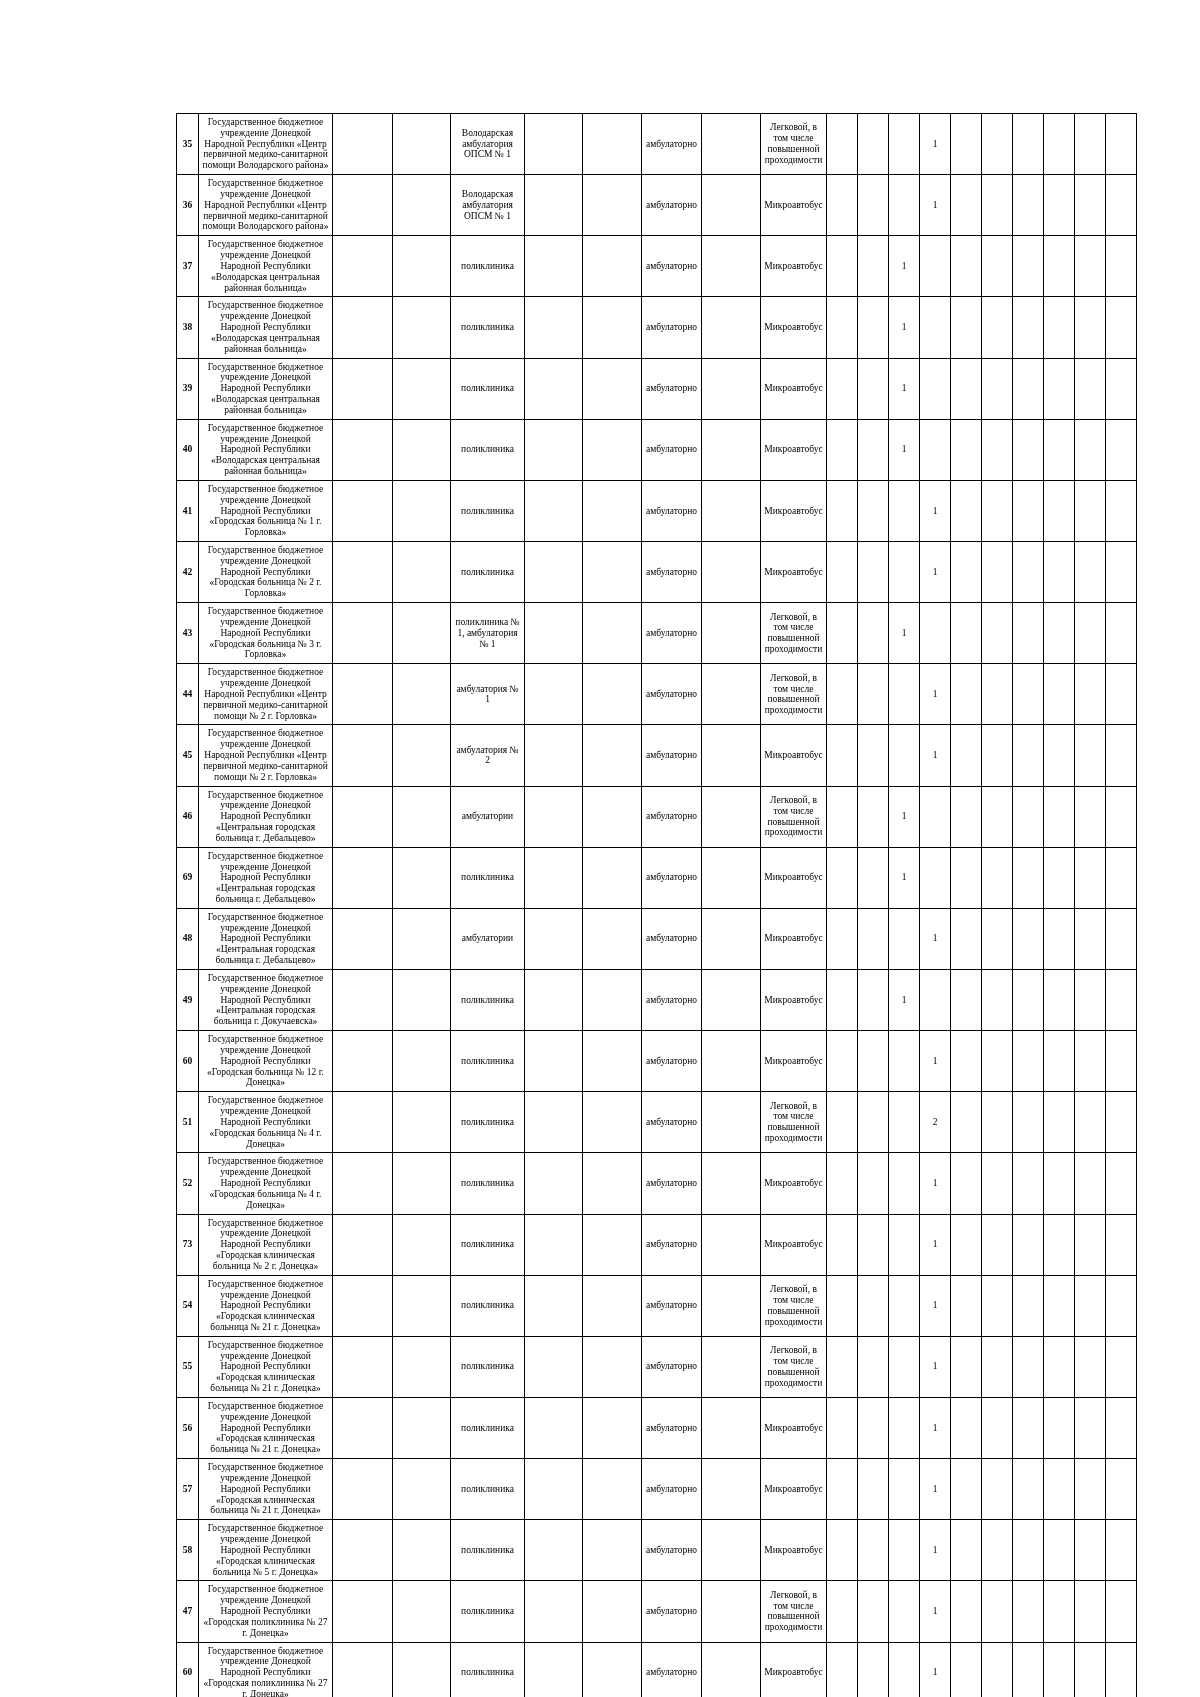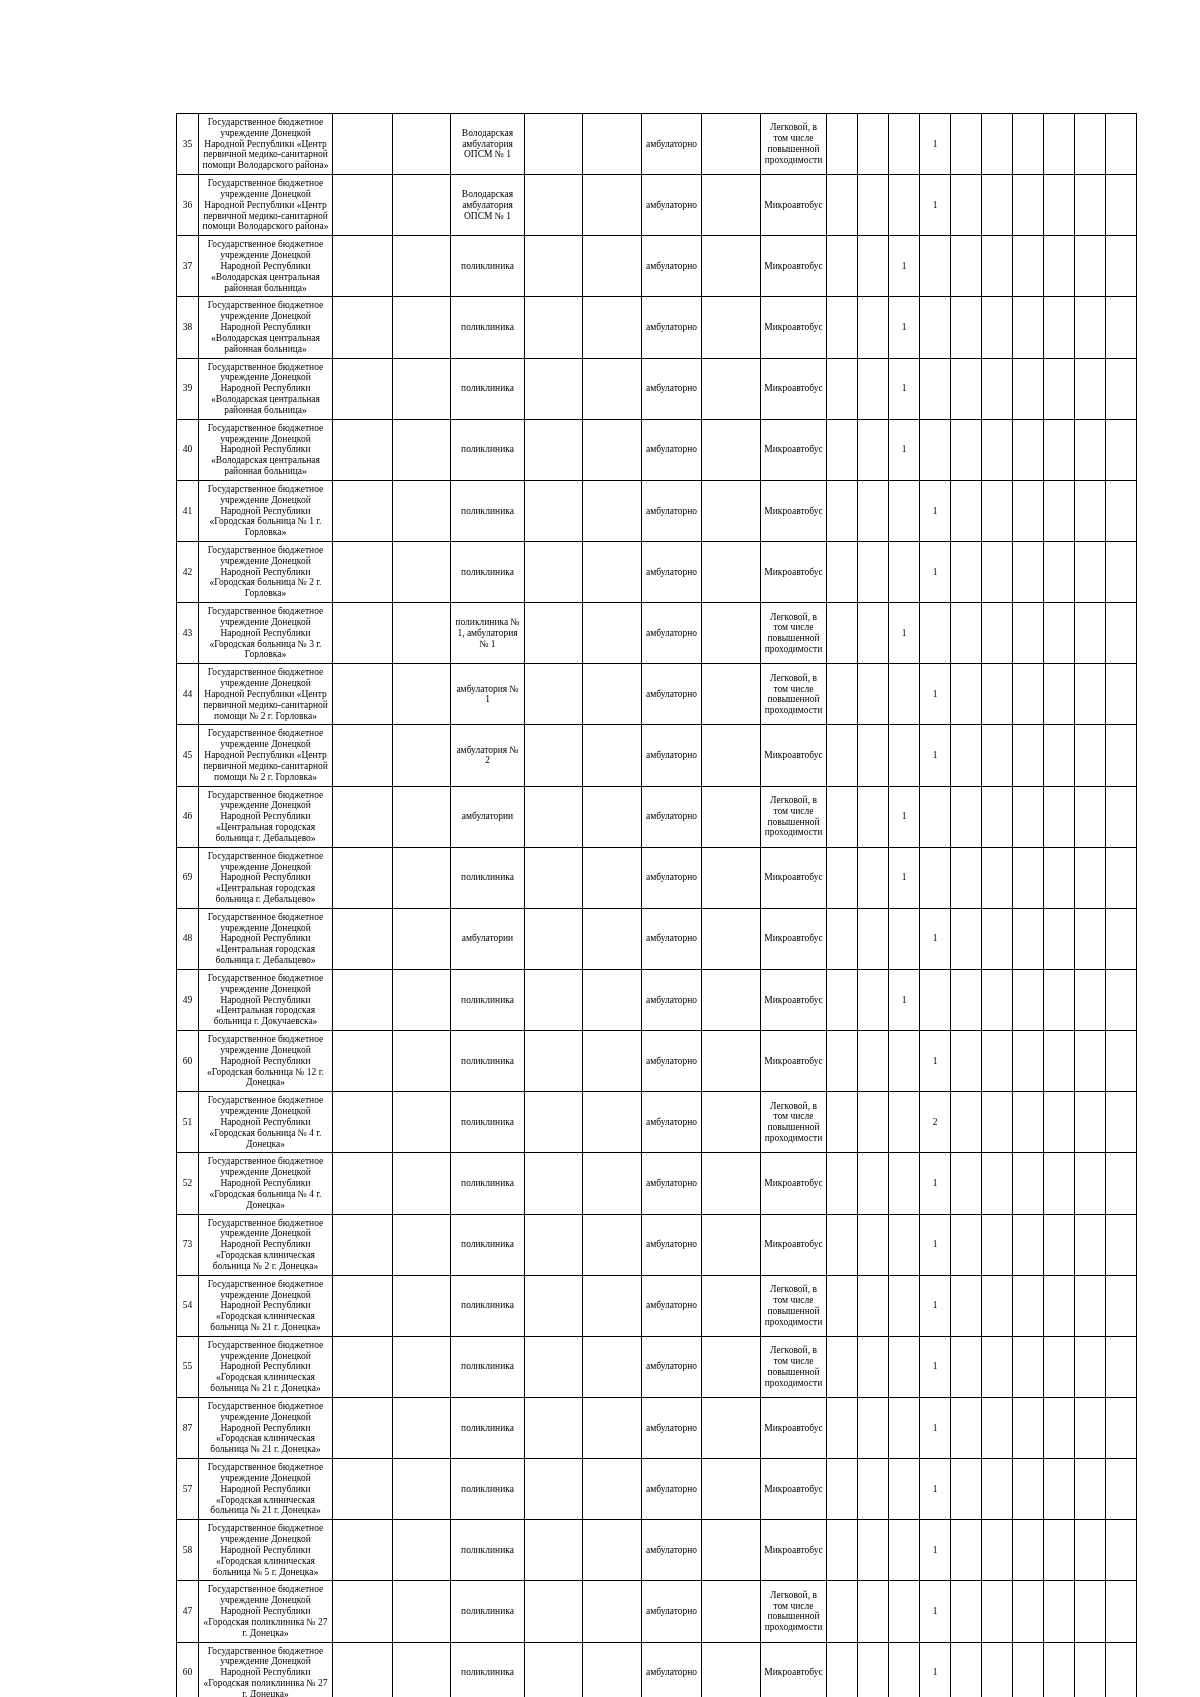--- a/index.html
+++ b/index.html
@@ -27,21 +27,21 @@
   table.doc-table td {
     border: 1px solid #000;
     font-size: 9.5px;
     line-height: 1.14;
     text-align: center;
     vertical-align: middle;
     padding: 3px 2px;
     overflow: hidden;
     word-wrap: break-word;
   }
-  td.c-num   { padding: 3px 1px; }
+  td.c-num   { padding: 3px 1px; font-weight: bold; }
   td.c-inst  { padding: 3px 3px; }
   td.c-count { padding: 3px 1px; }
 </style>
 </head>
 <body>
 
 <div class="table-wrap">
   <table class="doc-table">
     <colgroup>
       <col style="width:22px">
@@ -522,21 +522,21 @@
     <td class="c-count"></td>
     <td class="c-count">1</td>
     <td class="c-count"></td>
     <td class="c-count"></td>
     <td class="c-count"></td>
     <td class="c-count"></td>
     <td class="c-count"></td>
     <td class="c-count"></td>
   </tr>
         <tr>
-    <td class="c-num">87</td>
+    <td class="c-num">56</td>
     <td class="c-inst">Государственное бюджетное учреждение Донецкой Народной Республики «Городская клиническая больница № 21 г. Донецка»</td>
     <td></td>
     <td></td>
     <td class="c-dept">поликлиника</td>
     <td></td>
     <td></td>
     <td class="c-form">амбулаторно</td>
     <td></td>
     <td class="c-veh">Микроавтобус</td>
     <td class="c-count"></td>

